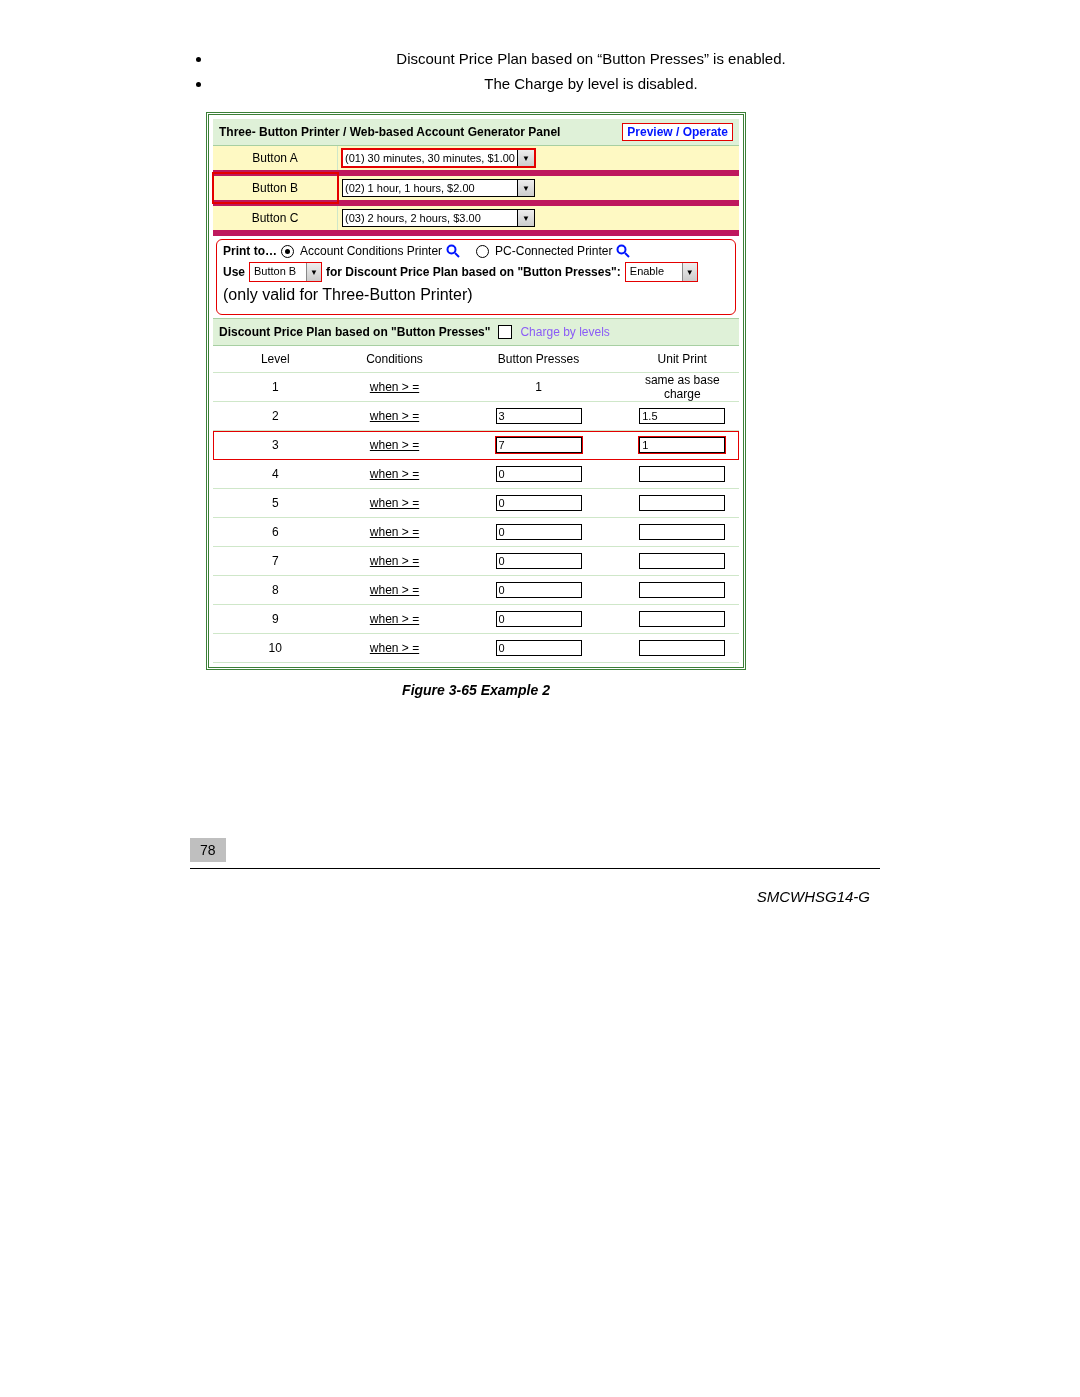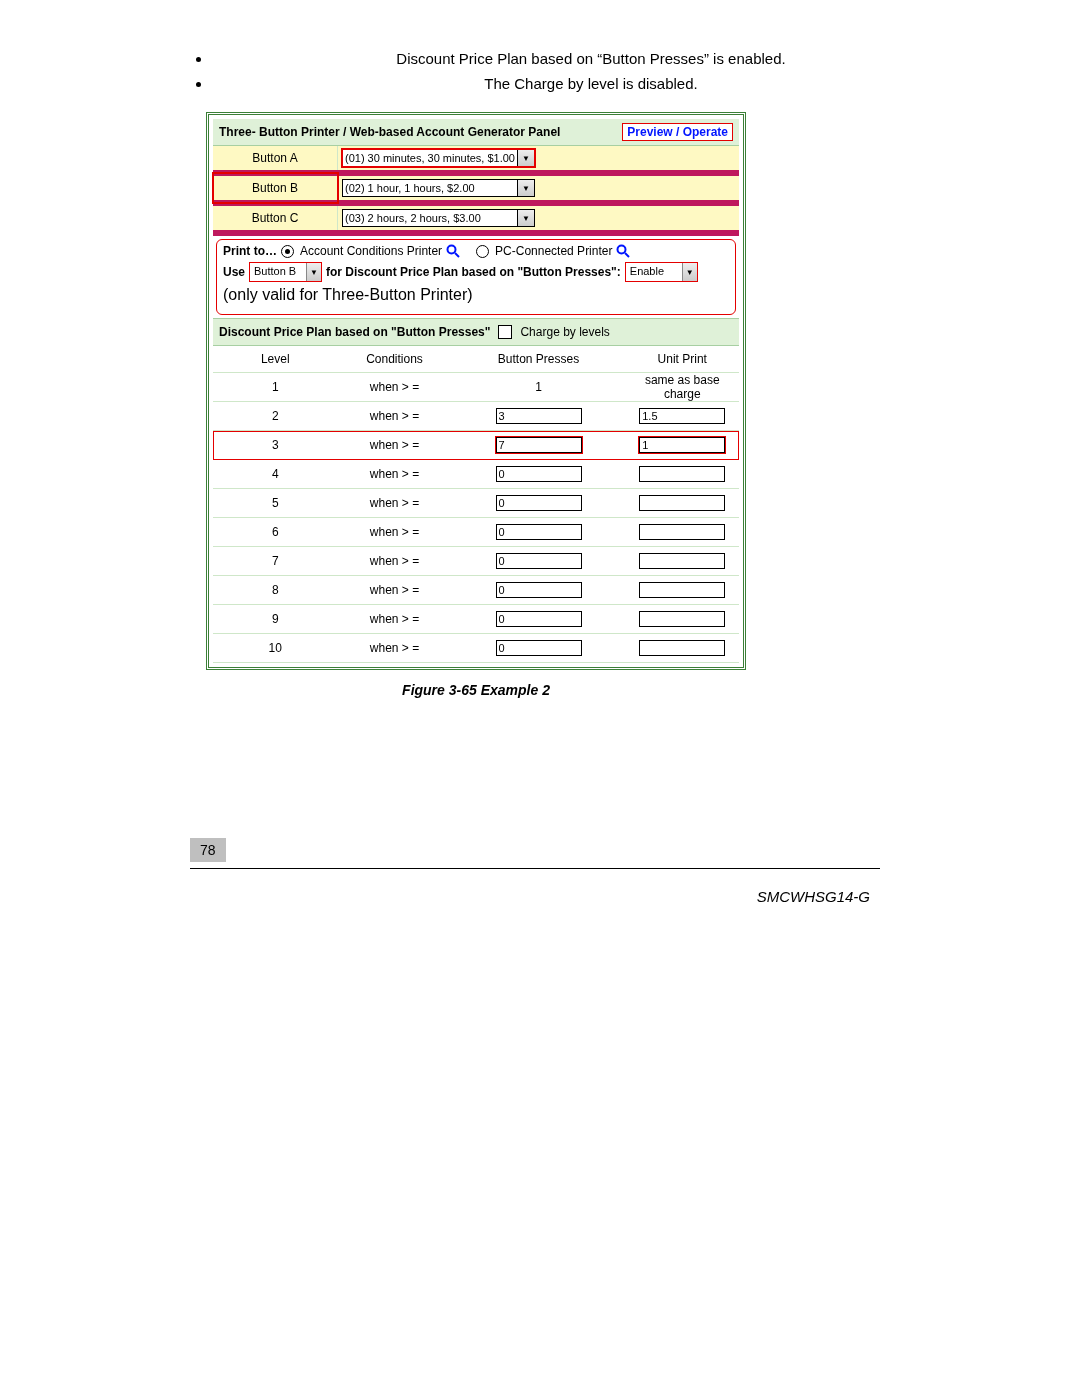--- a/index.html
+++ b/index.html
@@ -163,40 +163,40 @@
     border-top: 1px solid #a7cfa2;
     border-bottom: 1px solid #a7cfa2;
     padding: 6px;
   }
   .disc-hdr-inner {
     display:flex; align-items:center; gap:8px; font-size:12px;
   }
   .chk {
     width:12px; height:12px; border:1px solid #000; background:#fff; display:inline-block;
   }
-  .blue-link { color:#000000; cursor:pointer; }
+  .blue-link { color:#8b5cf6; cursor:pointer; }
 
   
   .lvl-head td {
     background:#fff;
     text-align:center;
     font-size:12px;
     padding:6px 2px;
     border-bottom:1px solid #cfe7c9;
   }
   .lvl-row td {
     background:#fff;
     text-align:center;
     font-size:12px;
     border-bottom:1px solid #cfe7c9;
     height:28px;
     vertical-align:middle;
   }
   .lvl-row td.c1 { width:60px; }
-  .lvl-row td.c2 { width:110px; }
+  .lvl-row td.c2 { width:110px;text-decoration:underline; }
   .lvl-row td.c3 { width:170px; }
   .lvl-row td.c4 { }
   .tinput {
     width:80px; height:14px;
     border:1px solid #000;
     font-size:11px;
     padding:0 2px;
     text-align:left;
     background:#fff;
   }

